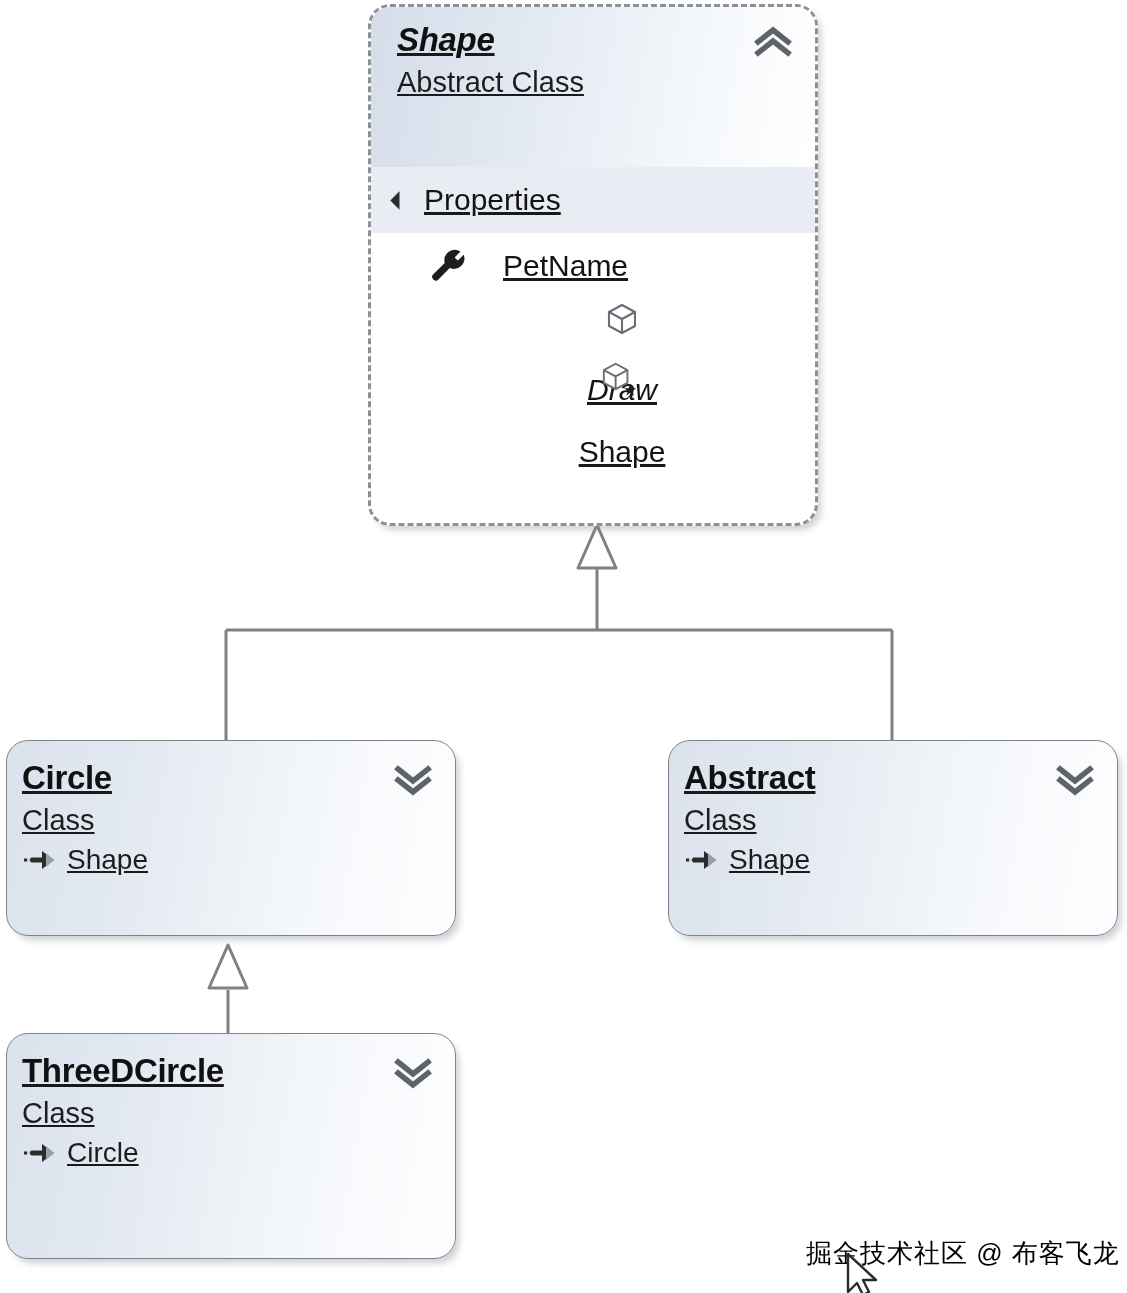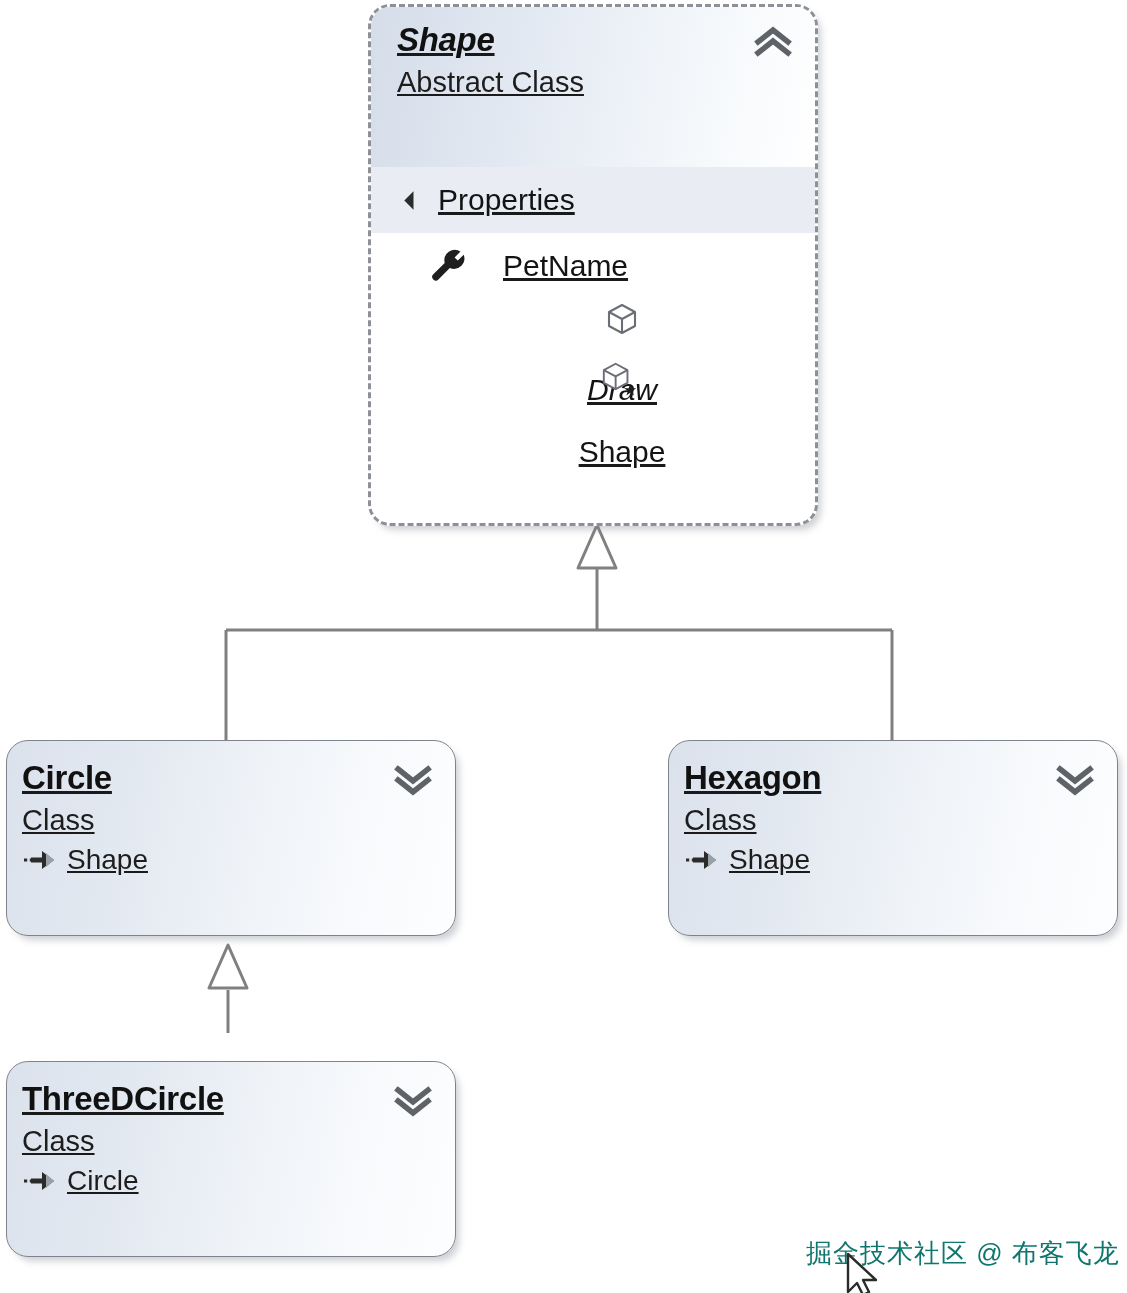--- a/index.html
+++ b/index.html
@@ -117,21 +117,21 @@
   .row {
     display: flex;
     align-items: center;
     height: 66px;
     box-sizing: border-box;
     font-size: 30px;
     color: #141414;
   }
   .row.group {
     background: #e9edf3;
-    padding-left: 36px;
+    padding-left: 22px;
     gap: 18px;
   }
   .row.member {
     background: #ffffff;
     padding-left: 58px;
     gap: 34px;
   }
   .row.member.tall { height: 62px; flex-direction: column; }
   .row-label.italic { font-style: italic; }
 
@@ -152,21 +152,21 @@
     align-items: center;
     justify-content: center;
     width: 40px;
     height: 40px;
   }
 
   
   .watermark {
     position: absolute;
     font-size: 26px;
-    color: #0f766e;
+    color: #000000;
     letter-spacing: 1px;
     white-space: nowrap;
   }
   .cursor-arrow {
     position: absolute;
     pointer-events: none;
   }
 </style>
 </head>
 <body>
@@ -264,21 +264,21 @@
         <svg width="40" height="34" viewBox="0 0 40 34" xmlns="http://www.w3.org/2000/svg">
           <path d="M5 6 L20 18 L35 6" fill="none" stroke="#5f6368" stroke-width="5.5" stroke-linecap="square" stroke-linejoin="miter"></path>
           <path d="M5 17 L20 29 L35 17" fill="none" stroke="#5f6368" stroke-width="5.5" stroke-linecap="square" stroke-linejoin="miter"></path>
         </svg>
       </span>
     </div>
   </div>
 
   <div class="uml-node concrete" style="left:668px; top:740px; width:450px; height:196px;">
     <div class="node-header">
-      <div class="node-title">Hexagon</div>
+      <div class="node-title">Abstract</div>
       <div class="node-stereotype">Class</div>
       <div class="node-base">
         <span class="icon-slot" style="width:36px;height:28px;">
           <svg width="36" height="26" viewBox="0 0 36 26" xmlns="http://www.w3.org/2000/svg">
             <path d="M2 13 H9" stroke="#2b2b2b" stroke-width="3.2" stroke-dasharray="3.2,2.6"></path>
             <path d="M9 13 H22" stroke="#2b2b2b" stroke-width="5"></path>
             <path d="M20 4 L32 13 L20 22 Z" fill="#2b2b2b"></path>
             <path d="M24 6 L32 13 L24 20 Z" fill="#9aa0a8"></path>
           </svg>
         </span>
@@ -287,21 +287,21 @@
 
       <span class="chevron">
         <svg width="40" height="34" viewBox="0 0 40 34" xmlns="http://www.w3.org/2000/svg">
           <path d="M5 6 L20 18 L35 6" fill="none" stroke="#5f6368" stroke-width="5.5" stroke-linecap="square" stroke-linejoin="miter"></path>
           <path d="M5 17 L20 29 L35 17" fill="none" stroke="#5f6368" stroke-width="5.5" stroke-linecap="square" stroke-linejoin="miter"></path>
         </svg>
       </span>
     </div>
   </div>
 
-  <div class="uml-node concrete" style="left:6px; top:1033px; width:450px; height:196px;margin-top:28px;">
+  <div class="uml-node concrete" style="left:6px; top:1033px; width:450px; height:226px;">
     <div class="node-header">
       <div class="node-title">ThreeDCircle</div>
       <div class="node-stereotype">Class</div>
       <div class="node-base">
         <span class="icon-slot" style="width:36px;height:28px;">
           <svg width="36" height="26" viewBox="0 0 36 26" xmlns="http://www.w3.org/2000/svg">
             <path d="M2 13 H9" stroke="#2b2b2b" stroke-width="3.2" stroke-dasharray="3.2,2.6"></path>
             <path d="M9 13 H22" stroke="#2b2b2b" stroke-width="5"></path>
             <path d="M20 4 L32 13 L20 22 Z" fill="#2b2b2b"></path>
             <path d="M24 6 L32 13 L24 20 Z" fill="#9aa0a8"></path>

